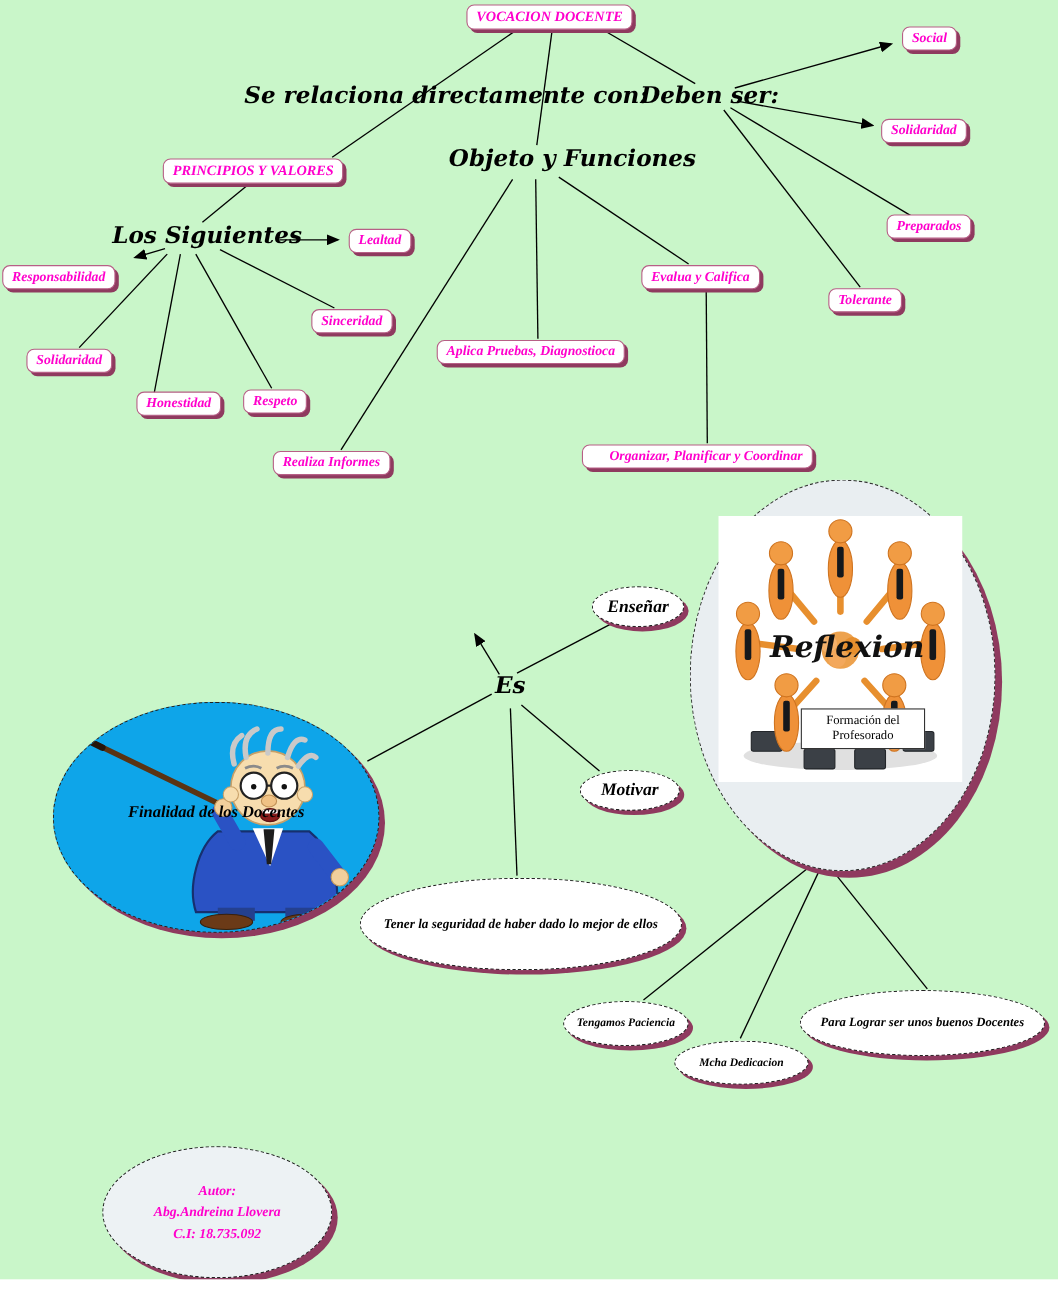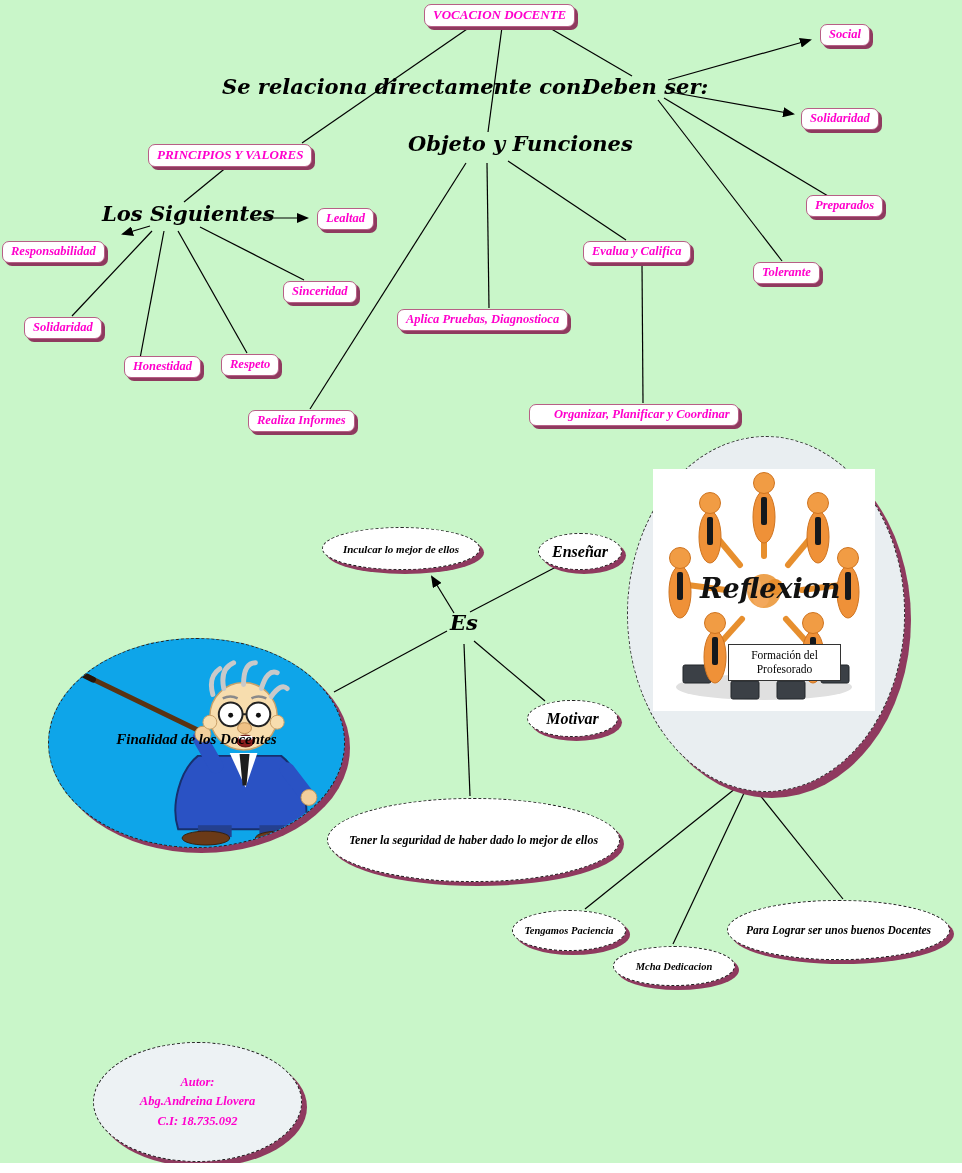--- a/index.html
+++ b/index.html
@@ -218,21 +218,20 @@
       </g>
       <circle cx="111" cy="122" r="17" fill="#eda24e"></circle>
       <circle cx="100" cy="116" r="8" fill="#f3b06a"></circle>
       <circle cx="122" cy="118" r="8" fill="#e78f2e"></circle>
       <circle cx="108" cy="130" r="8" fill="#f3a85c"></circle>
     </svg>
     <div class="reflexion-label">Reflexion</div>
     <div class="formacion-box">Formación del Profesorado</div>
   </div>
 
-  <div class="ellipse" style="left:322px; top:527px; width:158px; height:43px; font-size:11px;">Inculcar lo mejor de ellos</div>
   <div class="ellipse" style="left:538px; top:533px; width:84px; height:37px; font-size:16px;">Enseñar</div>
   <div class="ellipse" style="left:527px; top:700px; width:91px; height:37px; font-size:16px;">Motivar</div>
   <div class="ellipse" style="left:327px; top:798px; width:293px; height:84px; font-size:12px;">Tener la seguridad de haber dado lo mejor de ellos</div>
   <div class="ellipse" style="left:512px; top:910px; width:114px; height:41px; font-size:10.5px;">Tengamos Paciencia</div>
   <div class="ellipse" style="left:613px; top:946px; width:122px; height:40px; font-size:10.5px;">Mcha Dedicacion</div>
   <div class="ellipse" style="left:727px; top:900px; width:223px; height:60px; font-size:11.5px;">Para Lograr ser unos buenos Docentes</div>
 
   <div class="teacher-ellipse">
     <svg viewBox="0 0 297 210">
       <line x1="22" y1="30" x2="158" y2="96" stroke="#5a3312" stroke-width="5" stroke-linecap="round"></line>

